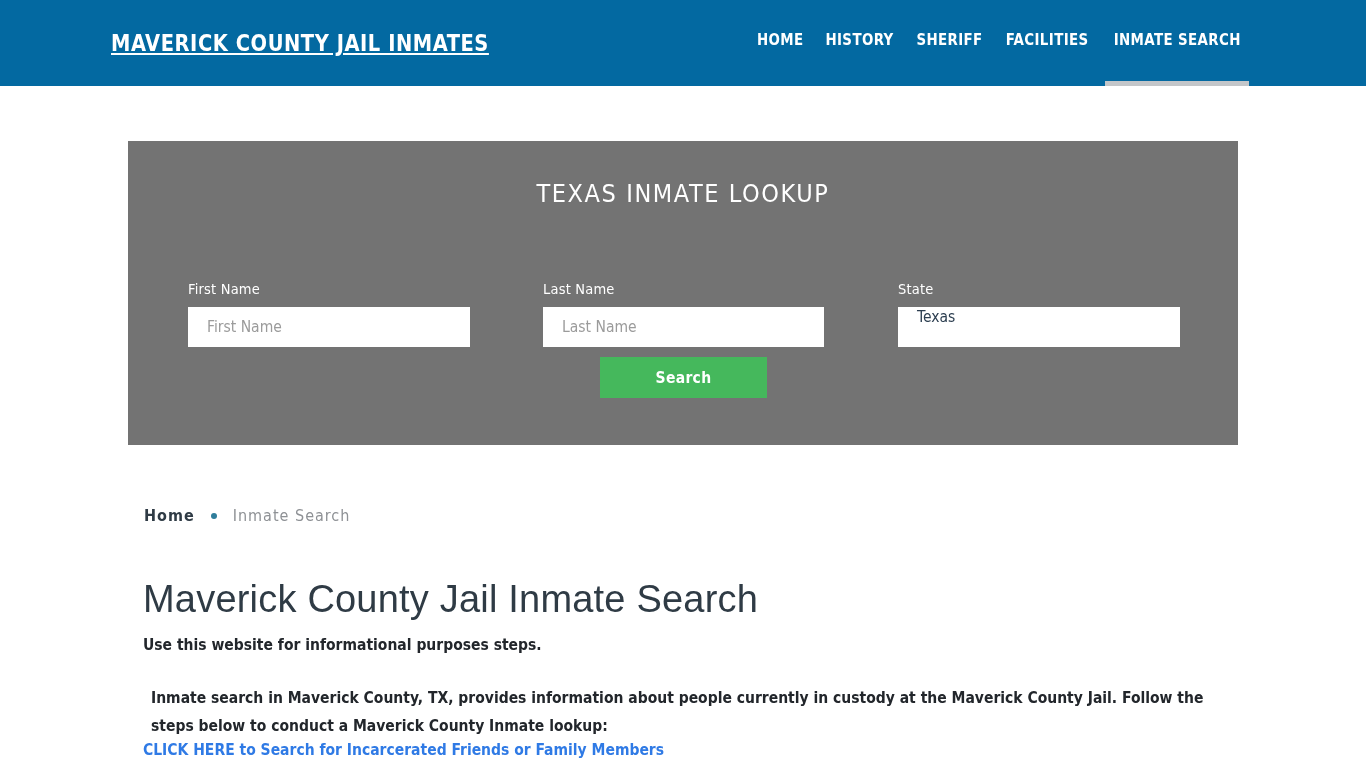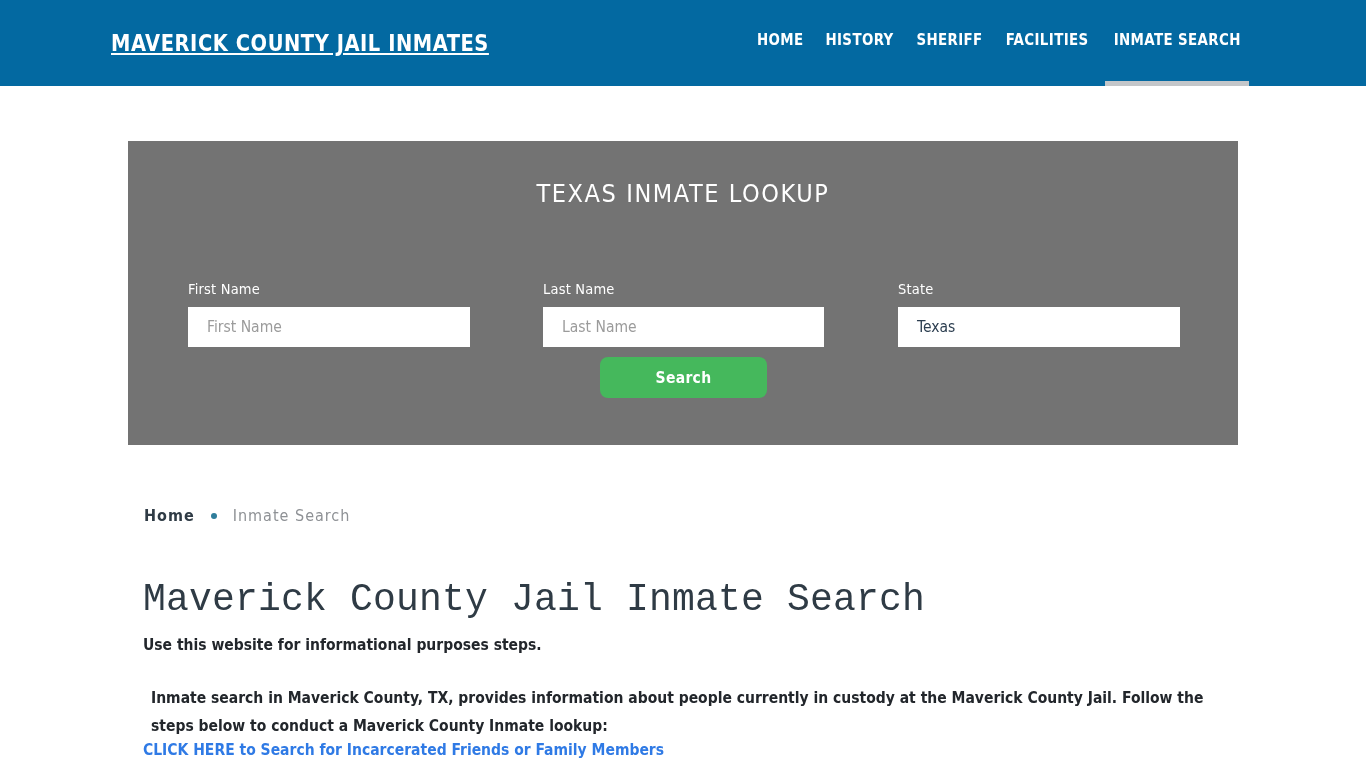--- a/index.html
+++ b/index.html
@@ -119,21 +119,21 @@
   .text-input::placeholder { color: #9b9b9b; opacity: 1; }
 
   .search-button {
     position: absolute;
     left: 472px;
     top: 216px;
     width: 167px;
     height: 41px;
     background: #45b85c;
     border: none;
-    border-radius: 8px;
+    border-radius: 0;
     color: #ffffff;
     font-family: "DejaVu Sans Condensed", "Liberation Sans Narrow", "Liberation Sans", sans-serif;
     font-size: 15.5px;
     font-weight: bold;
     letter-spacing: 0.3px;
     cursor: pointer;
   }
 
   
   .breadcrumb {
@@ -154,21 +154,21 @@
     background: #2f7d9b;
     margin: 0 16px;
   }
   .crumb-current { color: #8e9195; }
 
   .page-title {
     position: absolute;
     left: 143px;
     top: 578px;
     margin: 0;
-    font-family: Liberation Mono, monospace;
+    font-family: Liberation Sans, sans-serif;
     font-size: 38px;
     font-weight: 300;
     color: #2f3b45;
     letter-spacing: 0.2px;
     white-space: nowrap;
   }
   .intro-note {
     position: absolute;
     left: 143px;
     top: 636px;
@@ -224,21 +224,21 @@
     <input class="text-input" type="text" placeholder="First Name" style="">
   </div>
 
   <div class="field-group last">
     <label class="field-label">Last Name</label>
     <input class="text-input" type="text" placeholder="Last Name" style="">
   </div>
 
   <div class="field-group state">
     <label class="field-label">State</label>
-    <div class="state-select" style="display:flex;align-items:center;">
+    <div class="state-select" style="display:flex;">
       <span>Texas</span>
     </div>
   </div>
 
   <button class="search-button">Search</button>
 </section>
 
 <nav class="breadcrumb">
   <a class="crumb-home" href="#">Home</a>
   <span class="crumb-sep"></span>

